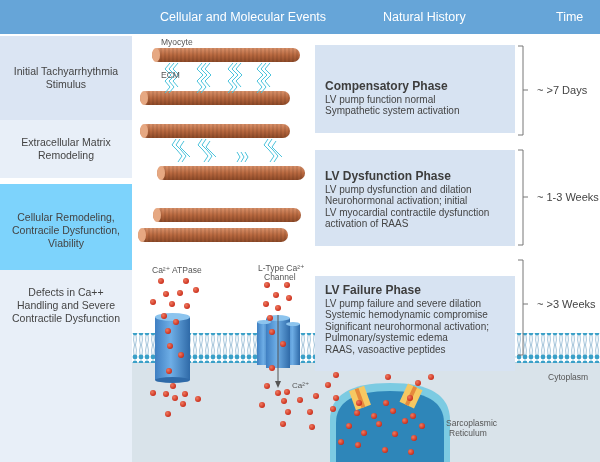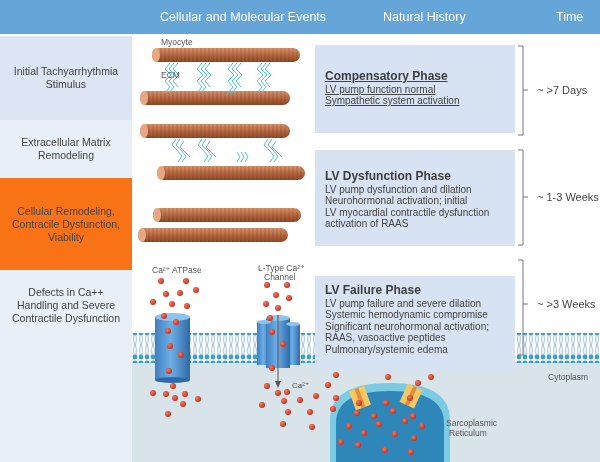--- a/index.html
+++ b/index.html
@@ -2,27 +2,27 @@
 <html><head>
 <meta charset="utf-8">
 <style>
   html,body{margin:0;padding:0;}
   body{width:600px;height:462px;position:relative;overflow:hidden;background:#fff;font-family:"Liberation Sans","DejaVu Sans",sans-serif;}
   .header{position:absolute;left:0;top:0;width:600px;height:34px;background:#66a5d8;color:#fff;font-size:12.5px;}
   .header span{position:absolute;top:10px;}
   .left{position:absolute;left:0;width:132px;display:flex;align-items:center;justify-content:center;text-align:center;font-size:10.5px;color:#444;line-height:13px;}
   .l1{top:36px;height:84px;background:#dbe5f3;}
   .l2{top:120px;height:58px;background:#e8eff8;}
-  .l3{top:178px;height:92px;background:#f97316;text-align:center;}
+  .l3{top:184px;height:92px;background:#7dd3fc;text-align:center;}
   .l4{top:270px;height:192px;background:#e8eff8;align-items:flex-start;}
   .l4 span{margin-top:16px;}
   .diagram{position:absolute;left:0;top:0;}
   .phase{position:absolute;left:315px;width:200px;background:#d7e3f2;color:#444;font-size:10px;line-height:11.5px;padding:0 10px;box-sizing:border-box;}
   .phase .t{font-size:12px;font-weight:bold;color:#3d3d3d;margin-bottom:1px;}
-  .p1{top:45px;height:88px;padding-top:26px;text-decoration:underline;}
+  .p1{top:45px;height:88px;padding-top:36px;}
   .p2{top:150px;height:96px;padding-top:21px;}
   .p3{top:276px;height:95px;padding-top:9px;}
   .time{position:absolute;left:537px;font-size:11px;color:#444;}
 </style>
 </head>
 <body>
 
 <div class="header">
   <span style="left:160px">Cellular and Molecular Events</span>
   <span style="left:383px">Natural History</span>
@@ -245,19 +245,19 @@
   <div>LV pump dysfunction and dilation</div>
   <div>Neurohormonal activation; initial</div>
   <div>LV myocardial contractile dysfunction</div>
   <div>activation of RAAS</div>
 </div>
 <div class="phase p3">
   <div class="t">LV Failure Phase</div>
   <div>LV pump failure and severe dilation</div>
   <div>Systemic hemodynamic compromise</div>
   <div>Significant neurohormonal activation;</div>
+  <div>Pulmonary/systemic edema</div>
   <div>RAAS, vasoactive peptides</div>
-  <div>Pulmonary/systemic edema</div>
 </div>
 
 <div class="time" style="top:84px">~ &gt;7 Days</div>
 <div class="time" style="top:191px">~ 1-3 Weeks</div>
 <div class="time" style="top:298px">~ &gt;3 Weeks</div>
 
 </body></html>

